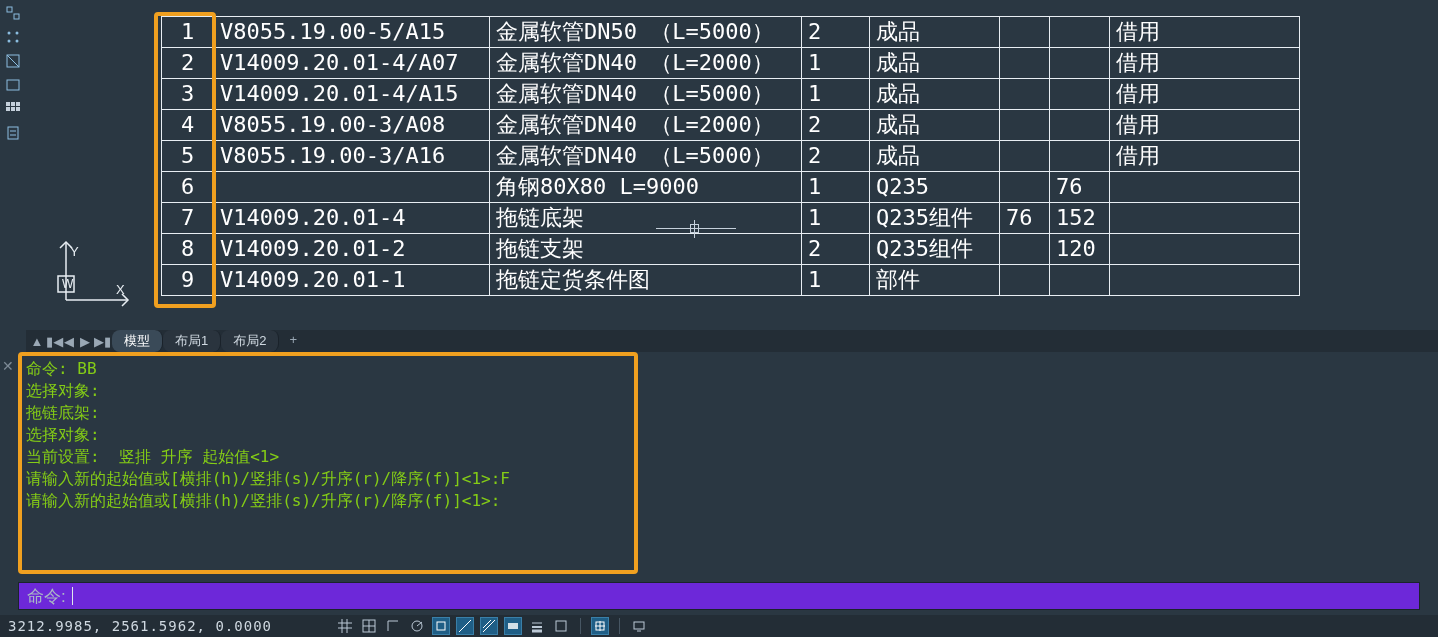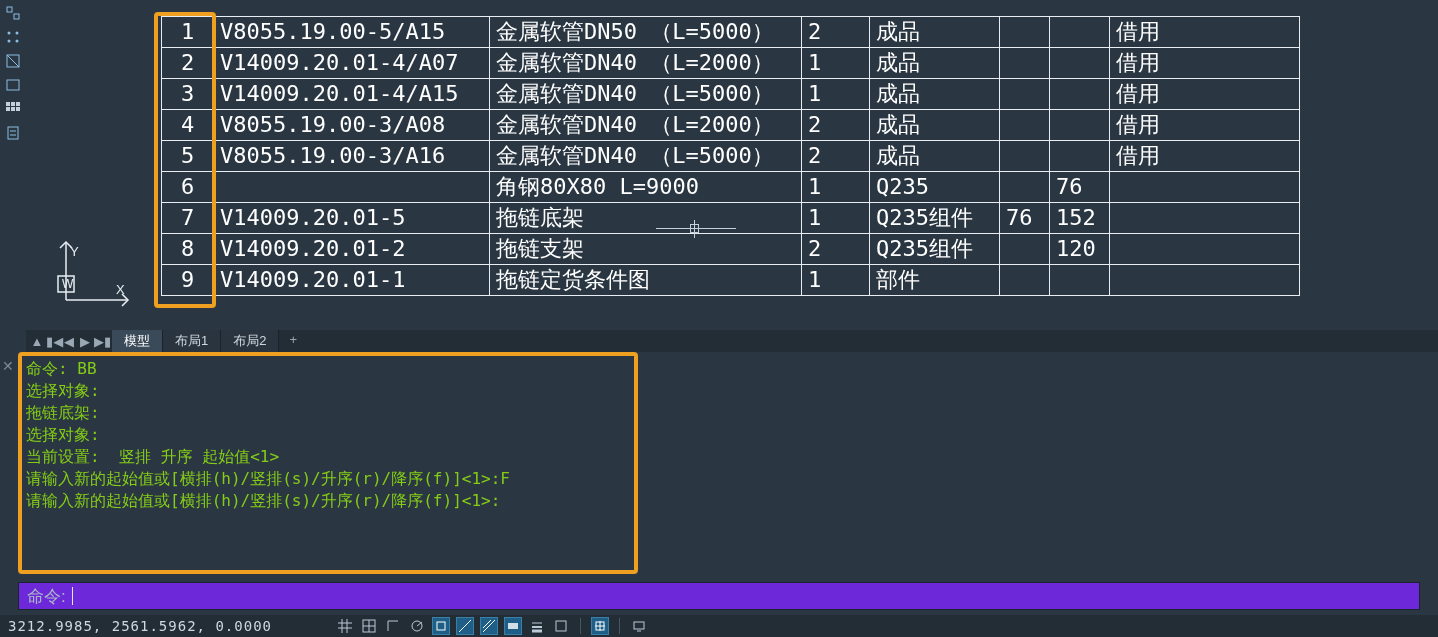--- a/index.html
+++ b/index.html
@@ -134,20 +134,21 @@
   gap: 2px;
 }
 .tab-nav .arrow {
   width: 14px; text-align:center; color:#9aa8b5;
 }
 .tab {
   padding: 2px 12px;
   border-right: 1px solid #1a222a;
   display:flex; align-items:flex-start;
   background:#2a343e;
+  border-radius:8px;
 }
 .tab.active {
   background: #3a4a58;
   color: #fff;
 }
 .tab-add {
   padding: 2px 10px;
   color:#9aa8b5;
 }
 
@@ -348,21 +349,21 @@
           <td class="col-code"></td>
           <td class="col-desc">角钢80X80  L=9000</td>
           <td class="col-qty">1</td>
           <td class="col-mat">Q235</td>
           <td class="col-a"></td>
           <td class="col-b">76</td>
           <td class="col-note"></td>
         </tr>
         <tr>
           <td class="col-num">7</td>
-          <td class="col-code">V14009.20.01-5</td>
+          <td class="col-code">V14009.20.01-4</td>
           <td class="col-desc">拖链底架</td>
           <td class="col-qty">1</td>
           <td class="col-mat">Q235组件</td>
           <td class="col-a">76</td>
           <td class="col-b">152</td>
           <td class="col-note"></td>
         </tr>
         <tr>
           <td class="col-num">8</td>
           <td class="col-code">V14009.20.01-2</td>

